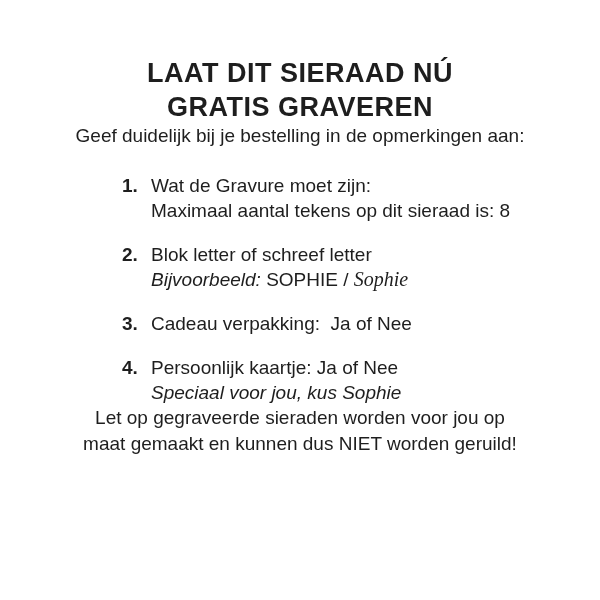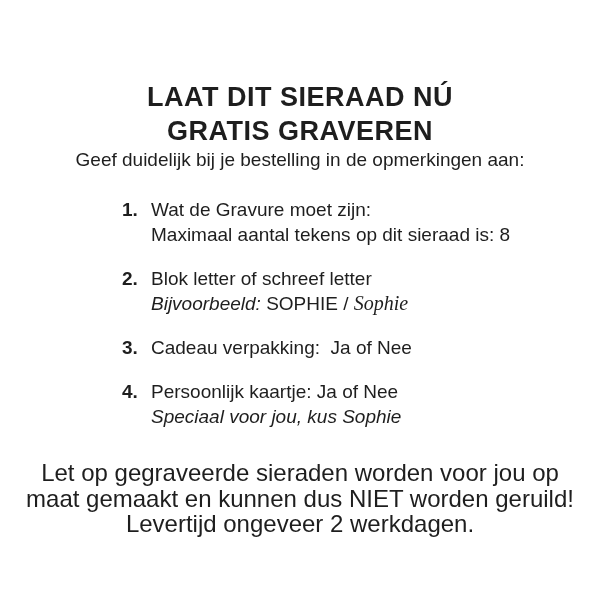--- a/index.html
+++ b/index.html
@@ -7,21 +7,21 @@
   .canvas {
     position: relative;
     width: 600px;
     height: 600px;
     background: #ffffff;
     color: #1e1e1e;
     font-family: "Liberation Sans", sans-serif;
     overflow: hidden;
   }
   .title {
-    padding-top: 80px;
+    padding-top: 56px;
     text-align: center;
     font-size: 27px;
     line-height: 34px;
     font-weight: 700;
     letter-spacing: 0.5px;
   }
   .title div { white-space: pre-wrap; }
   .intro {
     text-align: center;
     font-size: 19px;
@@ -47,23 +47,22 @@
   }
   .item-lines { flex: 1; }
   .item-lines .line { white-space: pre-wrap; }
   .example { font-style: italic; }
   .script-example {
     font-family: "Liberation Serif", serif;
     font-style: italic;
     font-size: 20px;
   }
   .footer {
-    margin-top: 31px;
     text-align: center;
-    font-size: 24px;
+    font-size: 19px;
     line-height: 25.5px;
   }
   .footer .line { white-space: pre-wrap; }
   .bold { font-weight: 400; }
 </style>
 </head>
 <body>
 
 <div class="canvas">
 
@@ -105,16 +104,15 @@
         <div class="line">Persoonlijk kaartje: Ja of Nee</div>
         <div class="line example">Speciaal voor jou, kus Sophie</div>
       </div>
     </div>
 
   </div>
 
   <div class="footer">
     <div class="line">Let op gegraveerde sieraden worden voor jou op</div>
     <div class="line"><span>maat gemaakt en kunnen dus</span> <span class="bold">NIET</span> <span>worden geruild!</span></div>
-    <div class="line">Levertijd ongeveer 2 werkdagen.</div>
   </div>
 
 </div>
 
 </body></html>

